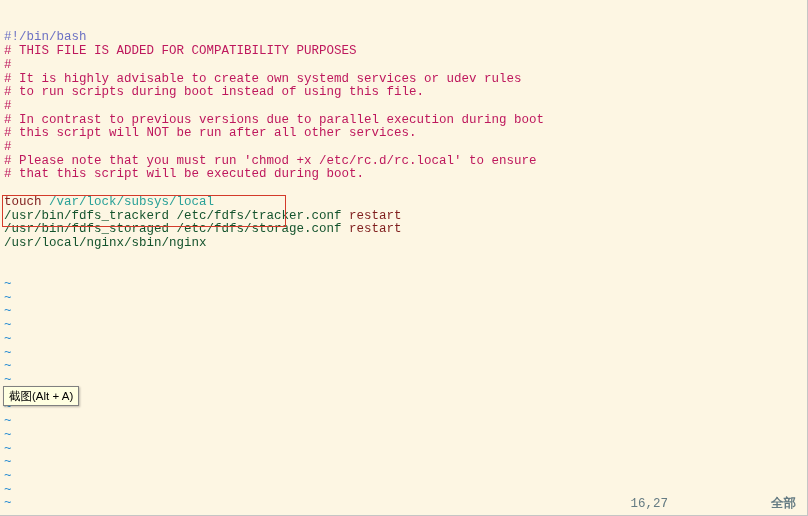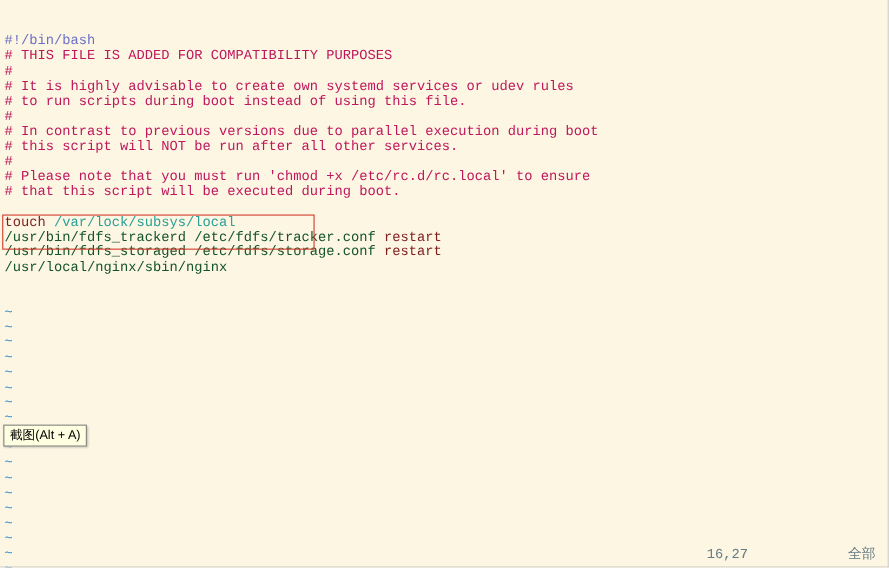--- a/index.html
+++ b/index.html
@@ -50,26 +50,27 @@
     bottom: 4px;
     right: 0;
     width: 100%;
     height: 14px;
     font-family: "Courier New", monospace;
     font-size: 12.5px;
     color: #657b83;
   }
   .status-pos {
     position: absolute;
-    right: 128px;
+    right: 140px;
     text-align: right;
   }
   .status-flag {
     position: absolute;
     right: 12px;
+    font-weight: bold;
   }
   .rule {
     position: absolute;
     background: #c5c5c5;
   }
 </style>
 </head>
 <body>
 
 <div class="editor">

